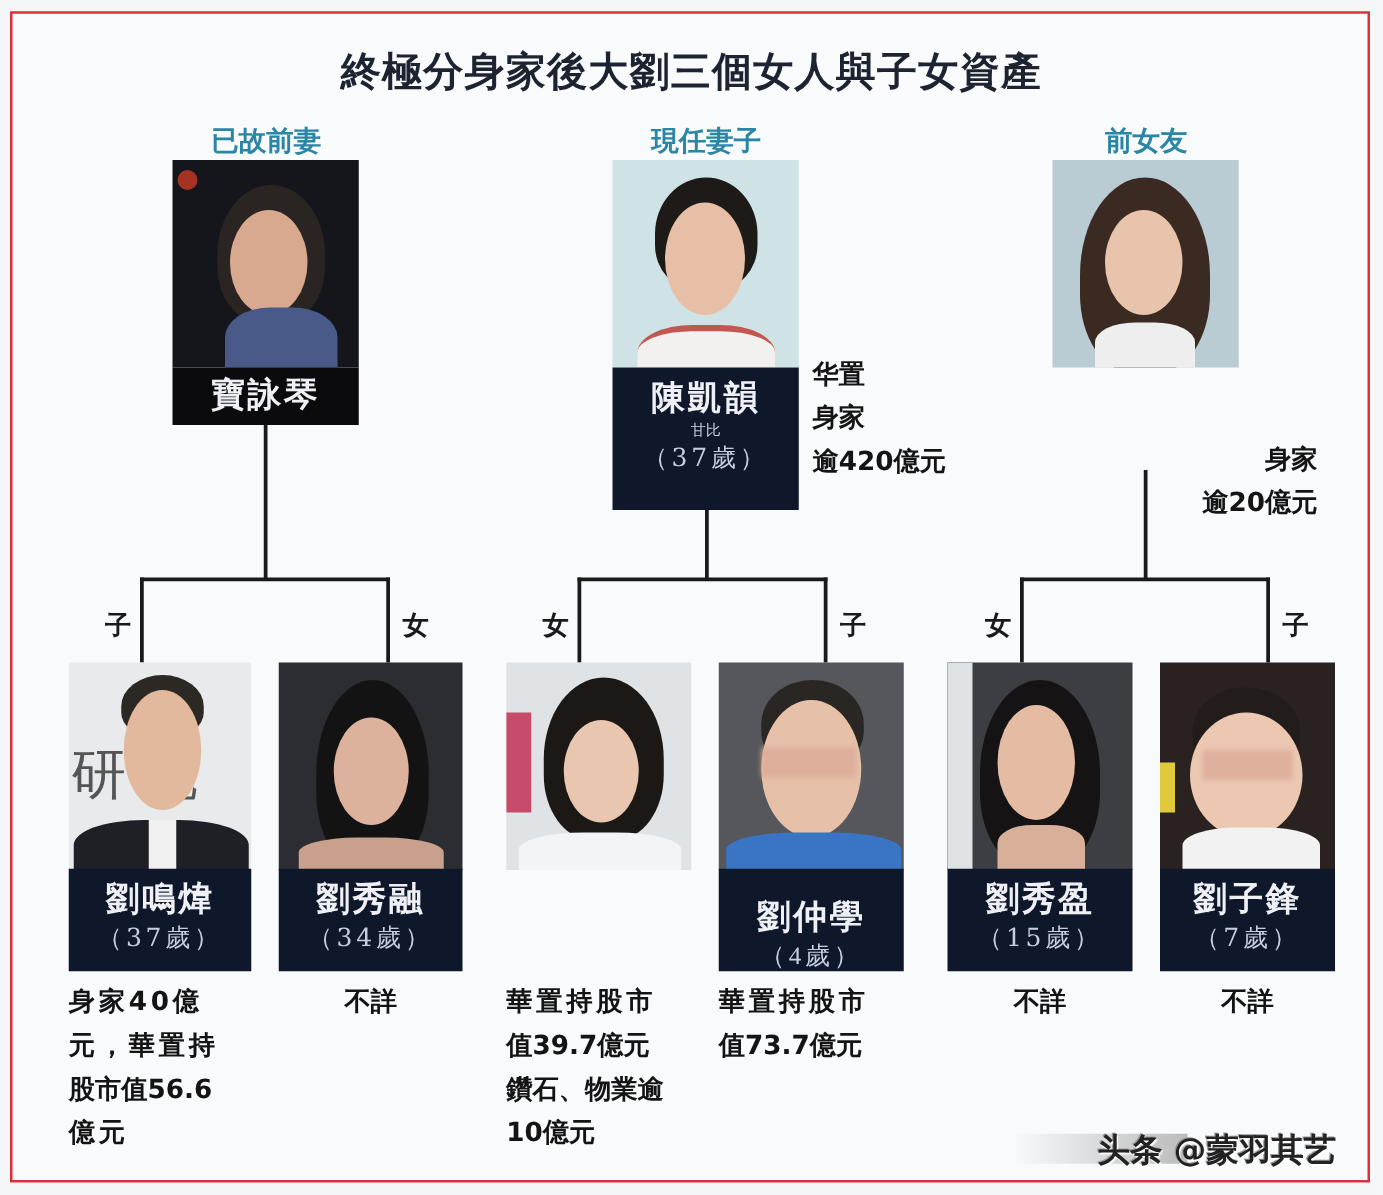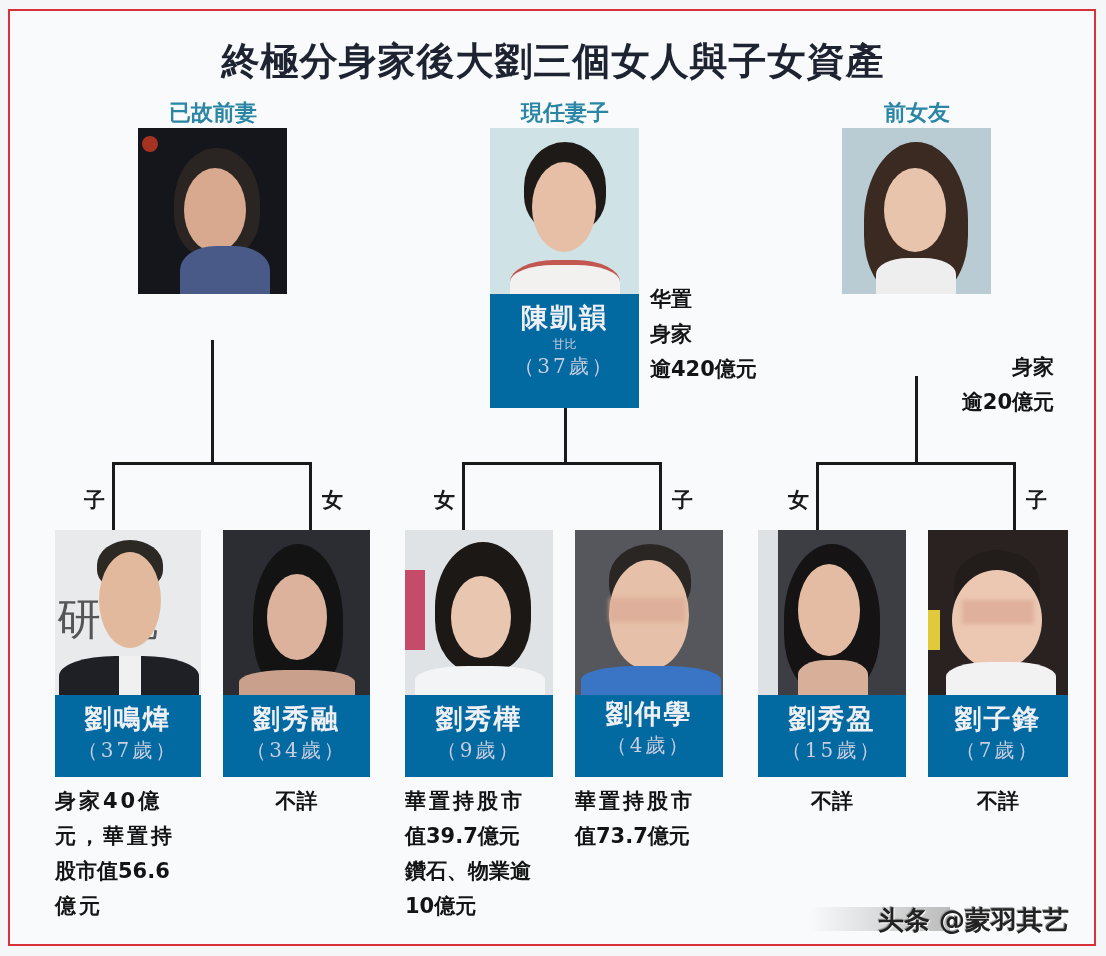--- a/index.html
+++ b/index.html
@@ -1,26 +1,26 @@
 <!DOCTYPE html>
 <html><head>
 <meta charset="utf-8">
 <style>
   html, body { margin:0; padding:0; }
   body { width:1106px; height:956px; background:#f4f6f8; position:relative; overflow:hidden;
          font-family:"DejaVu Sans", sans-serif; }
   .frame { position:absolute; left:8px; top:9px; width:1088px; height:937px;
            border:2px solid #d9303a; background:#f8fafc; box-sizing:border-box; }
   .title { position:absolute; left:0; width:1106px; top:36px; text-align:center;
-           font-size:38px; font-weight:bold; color:#1d2330; letter-spacing:1px; }
+           font-size:32px; font-weight:bold; color:#1d2330; letter-spacing:1px; }
   .role { position:absolute; font-size:22px; font-weight:bold; color:#2a86a4; text-align:center; }
   .line { position:absolute; background:#1a1a1a; }
   .card { position:absolute; box-sizing:border-box; }
   .photo { position:absolute; left:0; top:0; right:0; overflow:hidden; }
-  .plate { position:absolute; left:0; right:0; bottom:0; background:#0369a1; color:#eef0f6;
+  .plate { position:absolute; left:0; right:0; bottom:0; background:#0f172a; color:#eef0f6;
            text-align:center; font-family:"DejaVu Serif", serif; }
   .plate .nm { font-size:27px; font-weight:bold; letter-spacing:2px; }
   .plate .sub { font-size:12px; color:#c8cde0; }
   .plate .age { font-size:20px; color:#c8cde0; letter-spacing:3px; }
   .plate.black { background:#0b0b0d; }
   .info { position:absolute; font-size:21px; font-weight:bold; color:#141414; line-height:35px; }
   .gender { position:absolute; font-size:21px; font-weight:bold; color:#1a1a1a; }
   .watermark { position:absolute; left:878px; top:903px; font-size:26px; font-weight:bold;
                color:#222; text-shadow:1px 1px 1px #fff, -1px -1px 0 #999; }
   .wm-bar { position:absolute; left:810px; top:907px; width:140px; height:24px;
@@ -41,20 +41,23 @@
 <div class="role" style="left:490px; top:98px; width:150px;">現任妻子</div>
 <div class="role" style="left:842px; top:98px; width:150px;">前女友</div>
 
 <div class="card" style="left:138px; top:128px; width:149px; height:212px;">
   <div class="photo" style="height:166px; background:#14161c;">
     <div style="position:absolute;left:4px;top:8px;width:16px;height:16px;border-radius:50%;background:#a63222;"></div>
     <div class="hair" style="left:36px;top:20px;width:86px;height:110px;background:#2a2522;"></div>
     <div class="face" style="left:46px;top:40px;width:62px;height:84px;background:#d9a98f;"></div>
     <div class="body" style="left:42px;top:118px;width:90px;height:60px;background:#4a5a88;"></div>
   </div>
+  <div class="plate black" style="height:46px; line-height:46px;">
+    <span class="nm">寶詠琴</span>
+  </div>
 </div>
 
 <div class="card" style="left:490px; top:128px; width:149px; height:280px;">
   <div class="photo" style="height:166px; background:#cfe3e6;">
     <div class="hair" style="left:34px;top:14px;width:82px;height:90px;background:#1e1a18;"></div>
     <div class="face" style="left:42px;top:34px;width:64px;height:90px;background:#e7bfa6;"></div>
     <div class="body" style="left:20px;top:132px;width:110px;height:50px;background:#f3f1f0;border-top:5px solid #c25650;"></div>
   </div>
   <div class="plate" style="height:114px; padding-top:6px; box-sizing:border-box;">
     <div class="nm">陳凱韻</div>
@@ -137,40 +140,36 @@
   <div>不詳</div>
 </div>
 
 <div class="card" style="left:405px; top:530px; width:148px; height:247px;">
   <div class="photo" style="height:166px; background:#dfe3e6;">
     <div style="position:absolute;left:0;top:40px;width:20px;height:80px;background:#c64a6a;"></div>
     <div class="hair" style="left:30px;top:12px;width:96px;height:130px;background:#1c1816;"></div>
     <div class="face" style="left:46px;top:46px;width:60px;height:82px;background:#e9c6b0;"></div>
     <div class="body" style="left:10px;top:136px;width:130px;height:34px;background:#f2f4f6;"></div>
   </div>
-  <div class="plate" style="height:82px; padding-top:6px; box-sizing:border-box;">
-    <div class="nm">劉秀樺</div>
-    <div class="age">（9歲）</div>
-  </div>
 </div>
 <div class="info" style="left:405px; top:784px; width:160px;">
   <div style="letter-spacing:3px;">華置持股市</div>
   <div>值39.7億元</div>
   <div>鑽石、物業逾</div>
   <div>10億元</div>
 </div>
 
 <div class="card" style="left:575px; top:530px; width:148px; height:247px;">
   <div class="photo" style="height:166px; background:#55575c;">
     <div class="hair" style="left:34px;top:14px;width:82px;height:70px;background:#2a2624;"></div>
     <div class="face" style="left:34px;top:30px;width:80px;height:110px;background:#e6c0a8;"></div>
     <div class="blur" style="left:34px;top:68px;width:76px;height:24px;"></div>
     <div class="body" style="left:6px;top:136px;width:140px;height:34px;background:#3a74c4;"></div>
   </div>
-  <div class="plate" style="height:82px; padding-top:1px; box-sizing:border-box;">
+  <div class="plate" style="height:82px; padding-top:20px; box-sizing:border-box;font-family:Liberation Serif, serif;">
     <div class="nm">劉仲學</div>
     <div class="age">（4歲）</div>
   </div>
 </div>
 <div class="info" style="left:575px; top:784px; width:160px;">
   <div style="letter-spacing:3px;">華置持股市</div>
   <div>值73.7億元</div>
 </div>
 
 <div class="card" style="left:758px; top:530px; width:148px; height:247px;">

